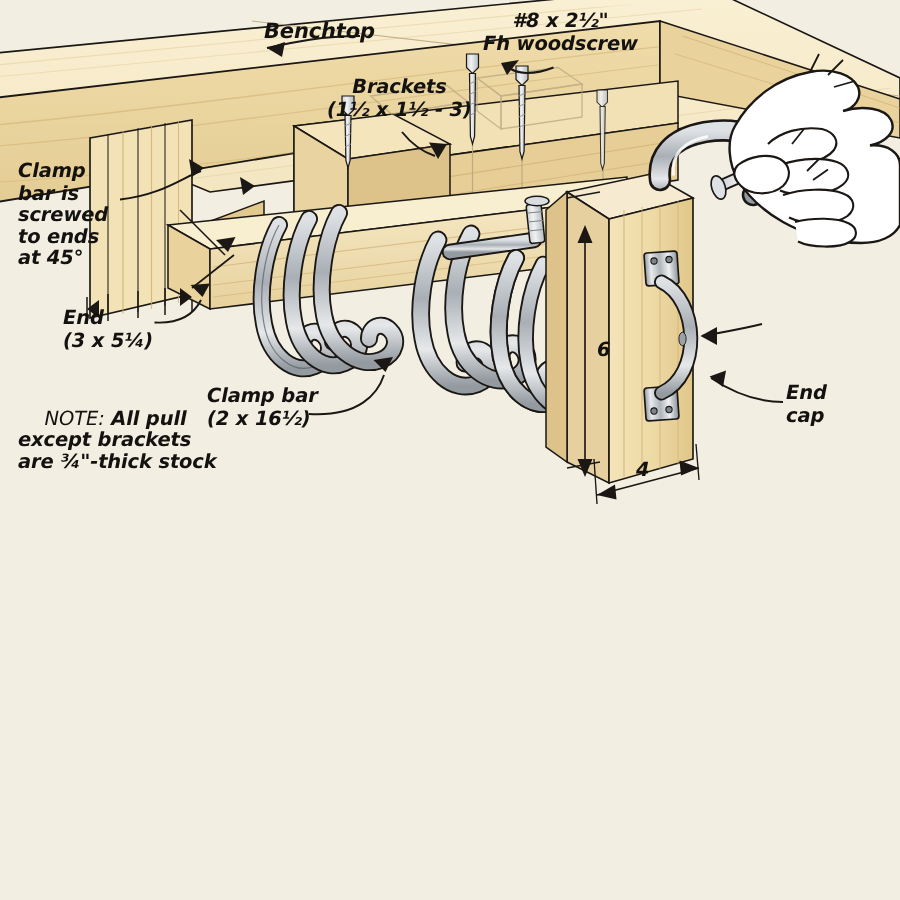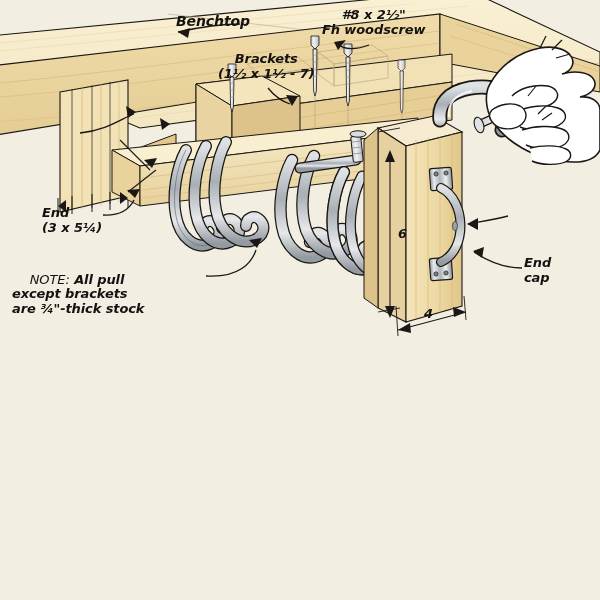--- a/index.html
+++ b/index.html
@@ -388,26 +388,33 @@
     </g>
 
   </svg>
 
   <div class="lbl sz14" style="left:176px;top:14px;">Benchtop</div>
 
   <div class="lbl sz13" style="left:322px;top:8px;text-align:center;">#8 x 2½"
 Fh woodscrew</div>
 
   <div class="lbl sz13" style="left:218px;top:52px;text-align:center;">Brackets
-(1½ x 1½ - 7)</div>
-
+(1½ x 1½ - 3)</div>
+
+  <div class="lbl sz13" style="left:12px;top:108px;">Clamp
+bar is
+screwed
+to ends
+at 45°</div>
 
   <div class="lbl sz13" style="left:42px;top:206px;">End
 (3 x 5¼)</div>
 
+  <div class="lbl sz13" style="left:138px;top:258px;">Clamp bar
+(2 x 16½)</div>
 
 
   <div class="lbl sz13" style="left:524px;top:256px;">End
 cap</div>
 
   <div class="lbl sz13 note" style="left:12px;top:258px;">
     <b>NOTE:</b><span> All pull
 except brackets
 are ¾"-thick stock</span>
   </div>

